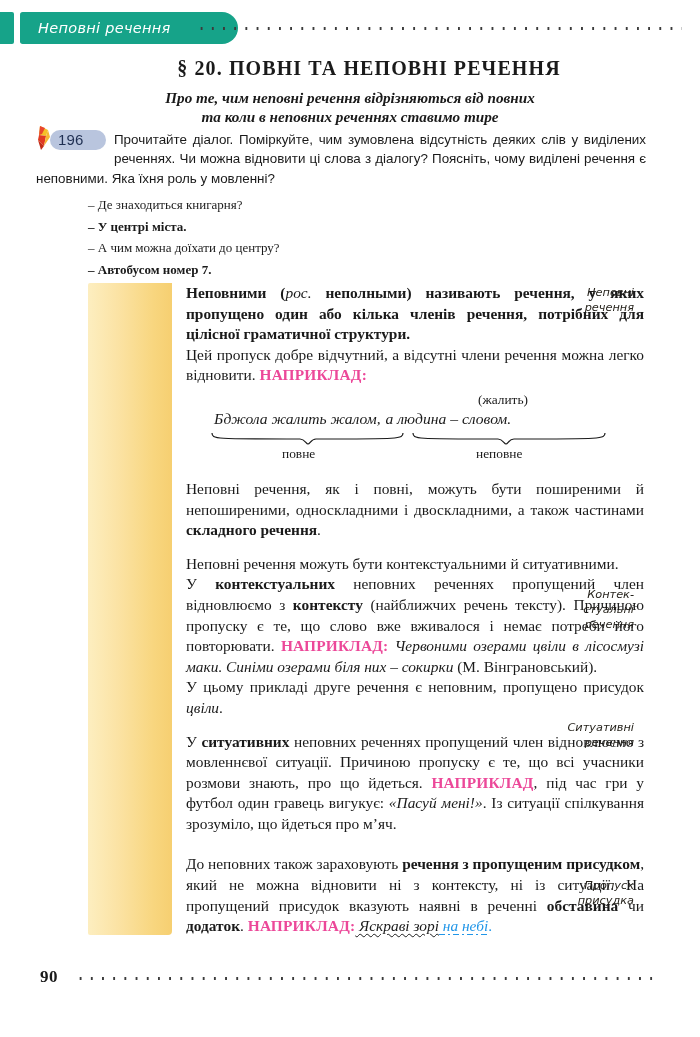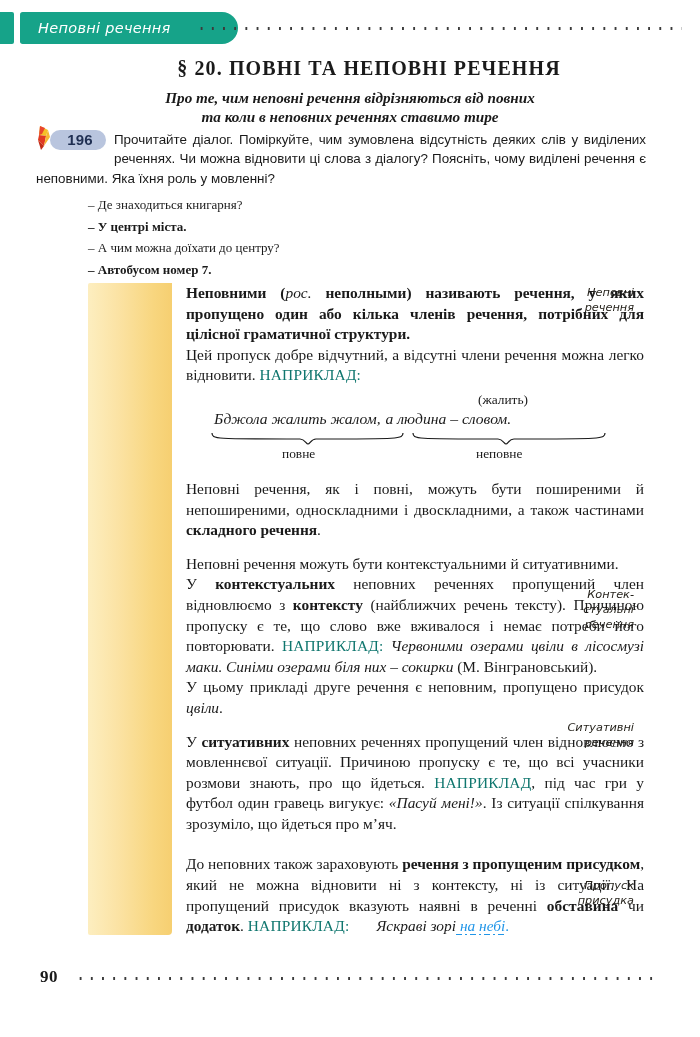--- a/index.html
+++ b/index.html
@@ -111,24 +111,23 @@
     width: 56px;
     height: 20px;
     background: #b9c5de;
     border-radius: 10px;
   }
   .ex-num {
     position: absolute;
     left: 22px;
     top: 1px;
     width: 44px;
-    text-align: center;
     font-family: "Liberation Sans", sans-serif;
     font-size: 15px;
-    font-weight: bold;
+    font-weight: normal;
     color: #1f2f52;
     letter-spacing: 0.2px;
   }
   .ex-pencil-icon {
     position: absolute;
     left: 0px;
     top: -6px;
     width: 24px;
     height: 28px;
   }
@@ -189,29 +188,29 @@
     font-size: 15.4px;
     line-height: 20.6px;
     text-align: justify;
     margin: 0 0 0 0;
     text-indent: 0;
   }
   .tp + .tp { margin-top: 0px; }
   .gap { height: 13px; }
   .b { font-weight: bold; }
   .i { font-style: italic; }
-  .nb { color: #0f766e; font-weight: normal; letter-spacing: 0.2px; }
+  .nb { color: #ec4899; font-weight: bold; letter-spacing: 0.2px; }
 
   
   .wavy {
     font-style: italic;
+    text-decoration: underline;
     text-decoration-style: wavy;
     text-decoration-thickness: 1px;
     text-underline-offset: 2px;
-    margin-left: 23px;
   }
   .blue-dashdot {
     color: #2196e8;
     font-style: italic;
     border-bottom: none;
     position: relative;
     padding-bottom: 1px;
     background-image:
       linear-gradient(to right, #2196e8 0 6px, transparent 6px 9px, #2196e8 9px 11px, transparent 11px 14px);
     background-size: 14px 1.6px;

